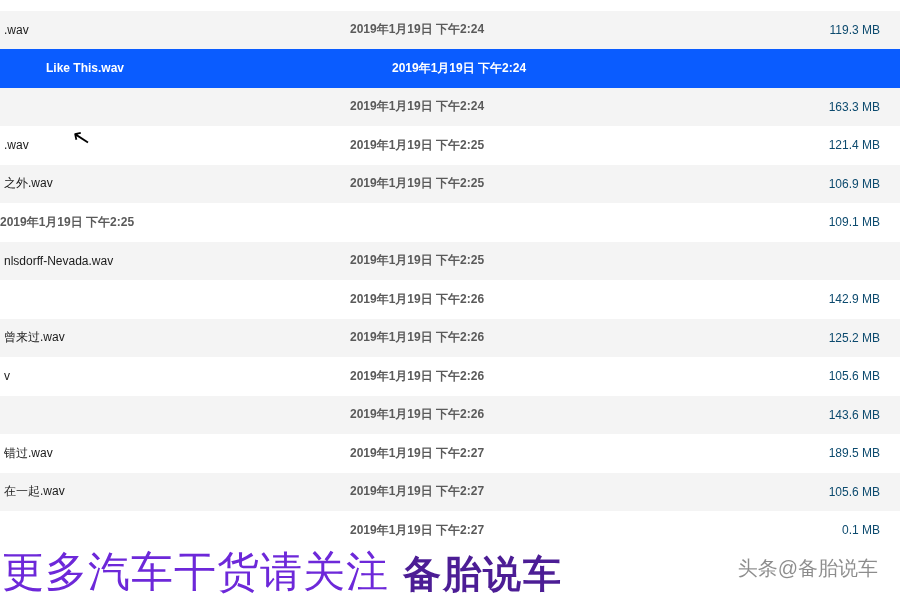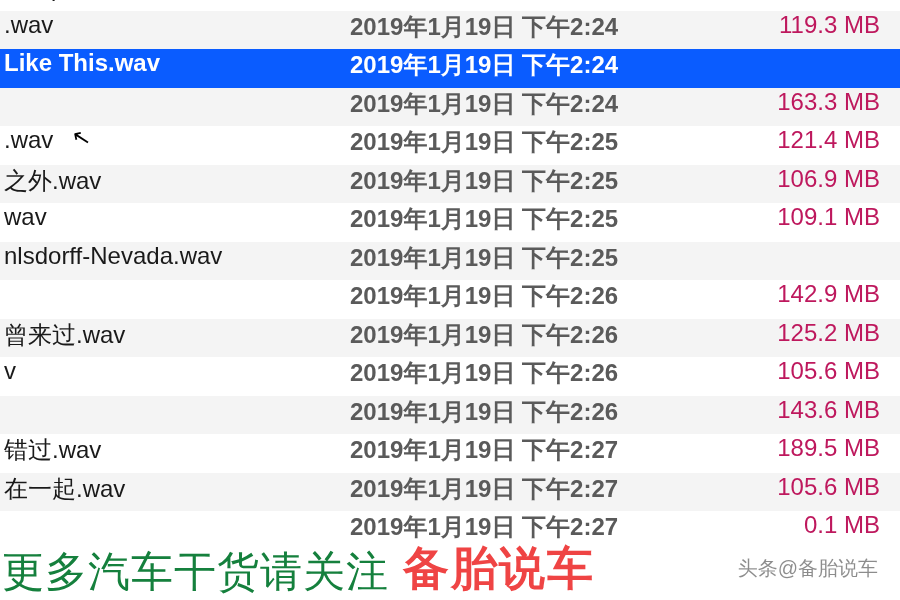--- a/index.html
+++ b/index.html
@@ -4,54 +4,54 @@
 <style>
   * { margin: 0; padding: 0; box-sizing: border-box; }
   html, body {
     width: 900px; height: 600px; overflow: hidden;
     font-family: -apple-system, "Helvetica Neue", "PingFang SC", sans-serif;
     background: #fff; color: #1a1a1a;
     position: relative;
   }
   .list { width: 100%; }
   .row {
-    display: flex; 
+    display: flex; align-items: center;
     height: 38.5px;
-    font-size: 24px;
+    font-size: 12px;
     padding-left: 0;
   }
   .row.alt { background: #f4f4f4; }
-  .row.sel { background: #0a5cff; color: #fff; font-weight: 600; }
+  .row.sel { background: #0a5cff; color: #fff; font-weight: 600; padding-left: 42px; }
   .row.sel .col-name, .row.sel .col-date, .row.sel .col-size { color: #fff; }
   .col-name { flex: 0 0 350px; padding-left: 4px; white-space: nowrap; overflow: hidden; }
   .col-date { flex: 0 0 300px; white-space: nowrap; color: #5a5a5a; font-weight: bold; }
-  .col-size { flex: 1; text-align: right; padding-right: 20px; white-space: nowrap; color: #be185d; }
+  .col-size { flex: 1; text-align: right; padding-right: 20px; white-space: nowrap; color: #0c4a6e; }
   .row.sel .col-date, .row.sel .col-size { color: #fff; }
   .cursor {
     position: absolute;
     left: 72px; top: 125px;
     font-size: 22px; color: #000;
     pointer-events: none;
     transform: rotate(-12deg);
   }
   .caption-overlay {
     position: absolute;
     left: 0; right: 0; bottom: 0;
     height: 58px;
     display: flex; align-items: flex-end; justify-content: flex-start;
     padding-left: 2px; padding-bottom: 0;
     pointer-events: none;
   }
   .caption-overlay .t1 {
-    font-size: 42px; font-weight: 500; color: #15803d;
+    font-size: 42px; font-weight: 500; color: #6d28d9;
     text-shadow: 0 0 6px rgba(255,255,255,0.9), 1px 1px 0 #fff, -1px -1px 0 #fff;
     letter-spacing: 1px;
   }
   .caption-overlay .t2 {
-    font-size: 46px; font-weight: 600; color: #ef4444;
+    font-size: 38px; font-weight: 600; color: #4c1d95;
     text-shadow: 0 0 6px rgba(255,255,255,0.9), 1px 1px 0 #fff, -1px -1px 0 #fff;
     margin-left: 14px; letter-spacing: 2px;
   }
   .watermark {
     position: absolute;
     right: 22px; bottom: 18px;
     font-size: 20px; color: rgba(0,0,0,0.45);
     text-shadow: 0 0 6px rgba(255,255,255,0.9);
     pointer-events: none;
   }
@@ -83,21 +83,20 @@
       <div class="col-name">.wav</div>
       <div class="col-date">2019年1月19日 下午2:25</div>
       <div class="col-size">121.4 MB</div>
     </div>
     <div class="row alt">
       <div class="col-name">之外.wav</div>
       <div class="col-date">2019年1月19日 下午2:25</div>
       <div class="col-size">106.9 MB</div>
     </div>
     <div class="row">
-      <div class="col-name">wav</div>
       <div class="col-date">2019年1月19日 下午2:25</div>
       <div class="col-size">109.1 MB</div>
     </div>
     <div class="row alt">
       <div class="col-name">nlsdorff-Nevada.wav</div>
       <div class="col-date">2019年1月19日 下午2:25</div>
     </div>
     <div class="row">
       <div class="col-name"></div>
       <div class="col-date">2019年1月19日 下午2:26</div>

